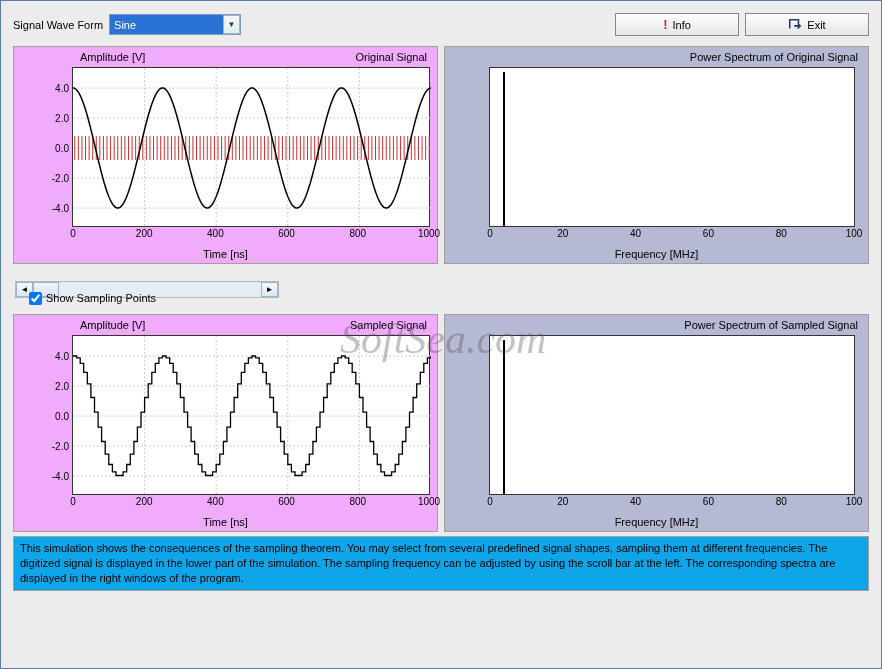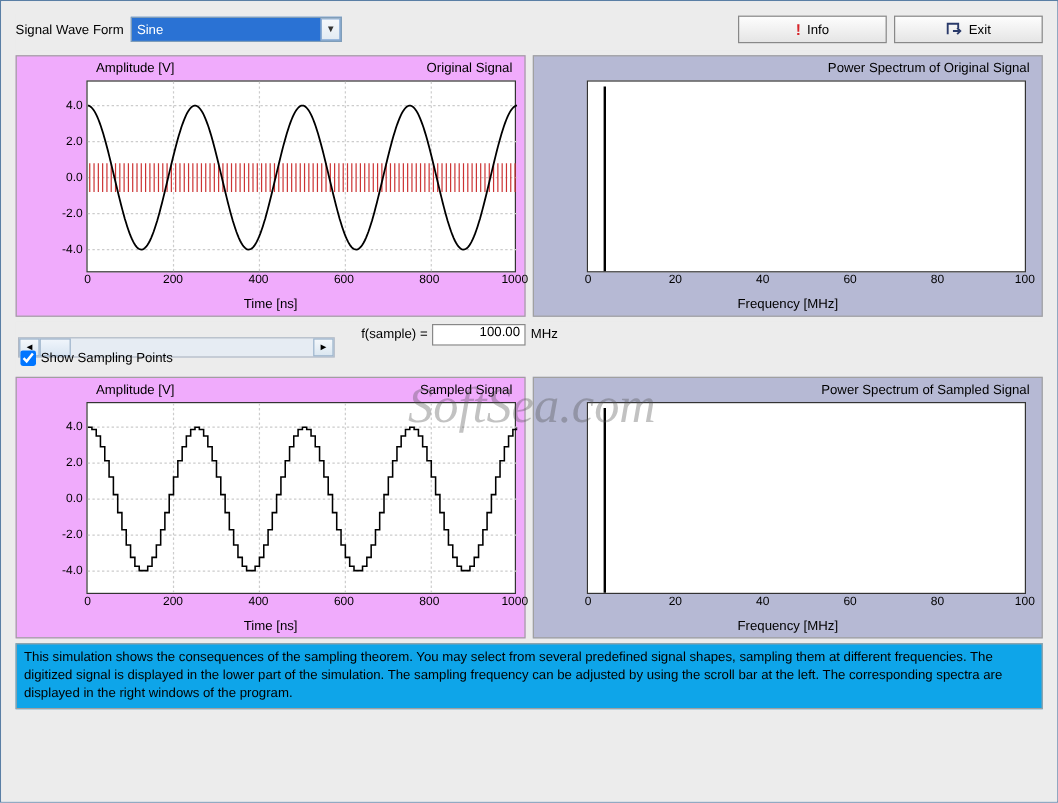--- a/index.html
+++ b/index.html
@@ -4,21 +4,21 @@
 <style>
 * { box-sizing: border-box; margin: 0; padding: 0; }
 body { font-family: Tahoma, Arial, sans-serif; font-size: 11px; background: linear-gradient(135deg, #d8e8f5, #c5d8ec); width: 882px; height: 669px; overflow: hidden; }
 .window { background: #fff; border: 1px solid #5a7fa5; width: 882px; height: 669px; display: flex; flex-direction: column; box-shadow: 0 0 8px rgba(0,0,0,0.3); }
 .titlebar { height: 28px; background: linear-gradient(#fdfdfe, #e9eef5 45%, #dde5f0 46%, #dae3ef); display: flex; align-items: center; padding: 0 2px 0 8px; border-bottom: 1px solid #a0b0c0; }
 .titlebar .title { font-size: 12px; color: #222; flex: 1; }
 .titlebar .close { width: 46px; height: 20px; background: linear-gradient(#e68181, #d73c3c 45%, #c82a2a 46%, #b51f1f); border: 1px solid #8a1f1f; border-radius: 3px; display: flex; align-items: center; justify-content: center; color: #fff; font-weight: bold; font-size: 11px; cursor: pointer; }
 .client { flex: 1; padding: 10px 12px 8px 12px; background: #ececec; display: flex; flex-direction: column; gap: 4px; }
 .toprow { display: flex; align-items: center; gap: 6px; background: #ececec; padding: 2px 0 6px 0; }
 .select-wrap { position: relative; }
-.select { width: 176px; height: 21px; border: 1px solid #7f9db9; background: #2a72d4; color: #fff; font-size: 11px; padding: 0 20px 0 4px; display: flex; align-items: center; cursor: pointer; }
+.select { width: 132px; height: 21px; border: 1px solid #7f9db9; background: #2a72d4; color: #fff; font-size: 11px; padding: 0 20px 0 4px; display: flex; align-items: center; cursor: pointer; }
 .select-btn { position: absolute; right: 1px; top: 1px; width: 17px; height: 19px; border: 1px solid #9cb4cc; background: linear-gradient(#f5f8fb,#e2ebf3); display: flex; align-items: center; justify-content: center; font-size: 8px; color: #333; }
 .spacer { flex: 1; }
 .btn { width: 124px; height: 23px; border: 1px solid #888; background: linear-gradient(#fdfdfd,#e5e5e5); display: flex; align-items: center; justify-content: center; gap: 5px; cursor: pointer; font-size: 11px; }
 .btn .excl { color: #d7262b; font-weight: bold; font-size: 13px; }
 .btn svg { width: 14px; height: 14px; }
 .chart-row { display: flex; gap: 6px; }
 .chart-box { border: 1px solid #a0a0a0; flex: 1; position: relative; height: 218px; }
 .chart-left { background: #f0abfc; }
 .chart-right { background: #b6b9d4; text-align: right; }
 .chart-title-tl { position: absolute; top: 4px; left: 66px; font-size: 11px; }
@@ -28,21 +28,21 @@
 .plot-right { left: 44px; top: 20px; width: 366px; height: 160px; }
 .axis-lbl { position: absolute; font-size: 11px; }
 .xlbl { bottom: 3px; left: 50%; transform: translateX(-50%); margin-top: 48px; }
 .midrow { display: flex; align-items: center; gap: 8px; background: #ececec; padding: 4px 2px; position: relative; height: 42px; }
 .scroll { width: 264px; height: 17px; border: 1px solid #b0b8c4; background: #e6ecf3; position: relative; display: flex; }
 .scroll-btn { width: 17px; height: 15px; border: 1px solid #9cb4cc; background: linear-gradient(#f5f8fb,#dbe7f1); display: flex; align-items: center; justify-content: center; font-size: 8px; cursor: pointer; }
 .scroll-thumb { width: 26px; height: 15px; background: linear-gradient(#f0f5fb,#d9e5f2); border: 1px solid #9db3cb; cursor: pointer; }
 .scroll-track { flex: 1; }
 .param { position: absolute; display: flex; align-items: center; gap: 4px; font-size: 11px; }
 .param .field { border: 1px solid #888; background: #fff; width: 78px; height: 18px; text-align: right; padding: 0 4px; font-size: 11px; }
-.chk { display: flex; align-items: center; gap: 4px; position: absolute; left: 4px; top: 24px; }
+.chk { display: flex; align-items: flex-start; gap: 4px; position: absolute; left: 16px; top: 24px; }
 .chk input { width: 13px; height: 13px; }
 .bottom-text { border: 1px solid #a0a0a0; background: #0ea5e9; padding: 4px 6px; font-size: 11px; line-height: 1.35; }
 .watermark { position: absolute; top: 315px; left: 340px; font-size: 42px; color: rgba(80,80,80,0.35); font-family: Georgia, serif; font-style: italic; pointer-events: none; z-index: 999; }
 .ytick { position: absolute; font-size: 10px; right: 100%; margin-right: 4px; transform: translateY(-50%); white-space: nowrap; }
 .xtick { position: absolute; font-size: 10px; top: 100%; margin-top: 2px; transform: translateX(-50%); }
 .xtick-r { position: absolute; font-size: 10px; top: 100%; margin-top: 2px; transform: translateX(-50%); }
 </style>
 </head>
 <body>
 
@@ -226,25 +226,20 @@
       <div class="scroll">
         <div class="scroll-btn">◄</div>
         <div class="scroll-thumb"></div>
         <div class="scroll-track"></div>
         <div class="scroll-btn">►</div>
       </div>
       <div class="chk">
         <input type="checkbox" checked="" style="">
         <span>Show Sampling Points</span>
       </div>
-      <div class="param" style="left:288px; top:2px;">
-        <span>f(sample) =</span>
-        <span class="field">100.00</span>
-        <span>MHz</span>
-      </div>
     </div>
 
     <div class="chart-row">
       <div class="chart-box chart-left">
         <div class="chart-title-tl">Amplitude [V]</div>
         <div class="chart-title-tr">Sampled Signal</div>
         <div class="plot plot-left">
           <svg width="358" height="160" viewBox="0 0 358 160">
             <g stroke="#ccc" stroke-dasharray="2 2">
               <line x1="0" y1="20" x2="358" y2="20"></line>

